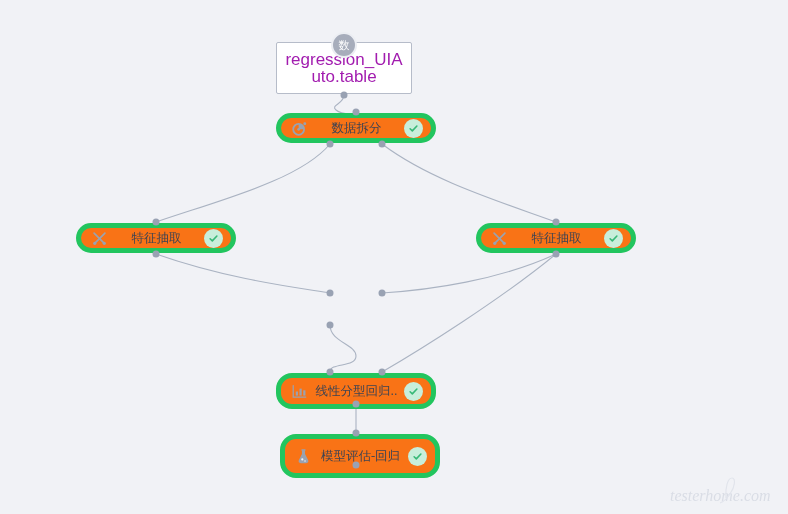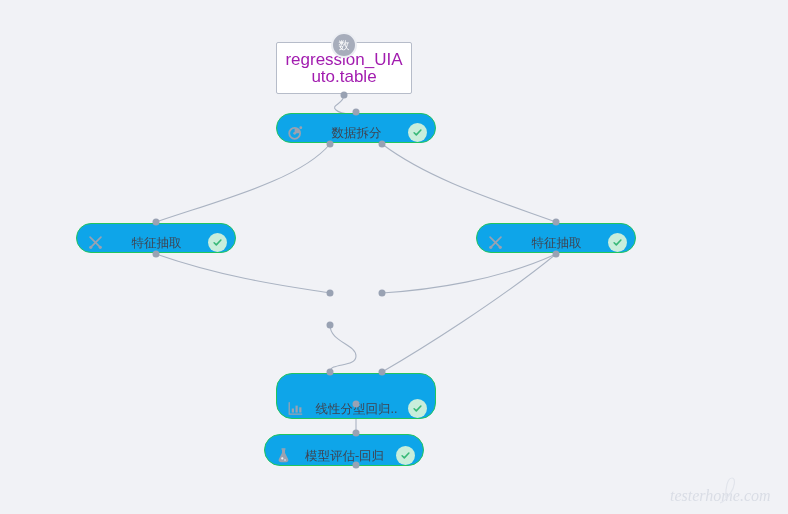--- a/index.html
+++ b/index.html
@@ -62,25 +62,25 @@
     background: #a7adbb;
     color: #ffffff;
     font-size: 11px;
     line-height: 22px;
     text-align: center;
     border: 2px solid #eceef3;
   }
   
   .node-pill {
     height: 30px;
-    background: #0ea5e9;
-    border: 1px solid #22c55e;
+    background: #f97316;
+    border: 5px solid #22c55e;
     border-radius: 16px;
     display: flex;
-    align-items: flex-end;
+    align-items: center;
     padding: 0 8px 0 9px;
     box-sizing: border-box;
   }
   .pill-icon {
     width: 19px;
     height: 19px;
     flex: 0 0 19px;
     display: flex;
     align-items: center;
     justify-content: center;
@@ -193,38 +193,38 @@
     </span>
     <span class="pill-label">特征抽取</span>
     <span class="pill-status">
       <svg width="11" height="11" viewBox="0 0 12 12">
         <path d="M2.3 6.3 L4.7 8.6 L9.7 3.3" fill="none" stroke="#37b877" stroke-width="1.7" stroke-linecap="round" stroke-linejoin="round"></path>
       </svg>
     </span>
   </div>
 
 
-  <div class="node node-pill" id="node-linreg_predict" style="left: 276px; top: 373px; width: 160px; height: 46px;">
+  <div class="node node-pill" id="node-linreg_predict" style="left: 276px; top: 373px; width: 160px; height: 36px;">
     <span class="pill-icon">
       <svg width="17" height="17" viewBox="0 0 20 20">
         <path d="M2.6 3 L2.6 16.6 L17.4 16.6" fill="none" stroke="#9aa2b1" stroke-width="1.5" stroke-linecap="round"></path>
         <rect x="5.6" y="10" width="2.6" height="4.8" fill="#9aa2b1"></rect>
         <rect x="10" y="6.6" width="2.6" height="8.2" fill="#9aa2b1"></rect>
         <rect x="14.4" y="8.6" width="2.6" height="6.2" fill="#9aa2b1"></rect>
       </svg>
     </span>
     <span class="pill-label">线性分型回归..</span>
     <span class="pill-status">
       <svg width="11" height="11" viewBox="0 0 12 12">
         <path d="M2.3 6.3 L4.7 8.6 L9.7 3.3" fill="none" stroke="#37b877" stroke-width="1.7" stroke-linecap="round" stroke-linejoin="round"></path>
       </svg>
     </span>
   </div>
 
-  <div class="node node-pill" id="node-model_eval" style="left: 264px; top: 434px; width: 160px; height: 32px; font-family: Liberation Serif, serif;">
+  <div class="node node-pill" id="node-model_eval" style="left: 280px; top: 434px; width: 160px; height: 44px; font-family: Liberation Serif, serif;">
     <span class="pill-icon">
       <svg width="17" height="17" viewBox="0 0 20 20">
         <path d="M8.2 2.6 L11.8 2.6 L11.8 7.2 L15.4 14.2
                  C16.4 16.2 15.2 17.8 13.2 17.8 L6.8 17.8
                  C4.8 17.8 3.6 16.2 4.6 14.2 L8.2 7.2 Z" fill="#9aa2b1"></path>
         <rect x="7.4" y="1.4" width="5.2" height="1.9" rx="0.9" fill="#9aa2b1"></rect>
         <circle cx="8.6" cy="13.4" r="1.3" fill="#f3f4f7"></circle>
         <circle cx="11.8" cy="15.2" r="0.9" fill="#f3f4f7"></circle>
       </svg>
     </span>

